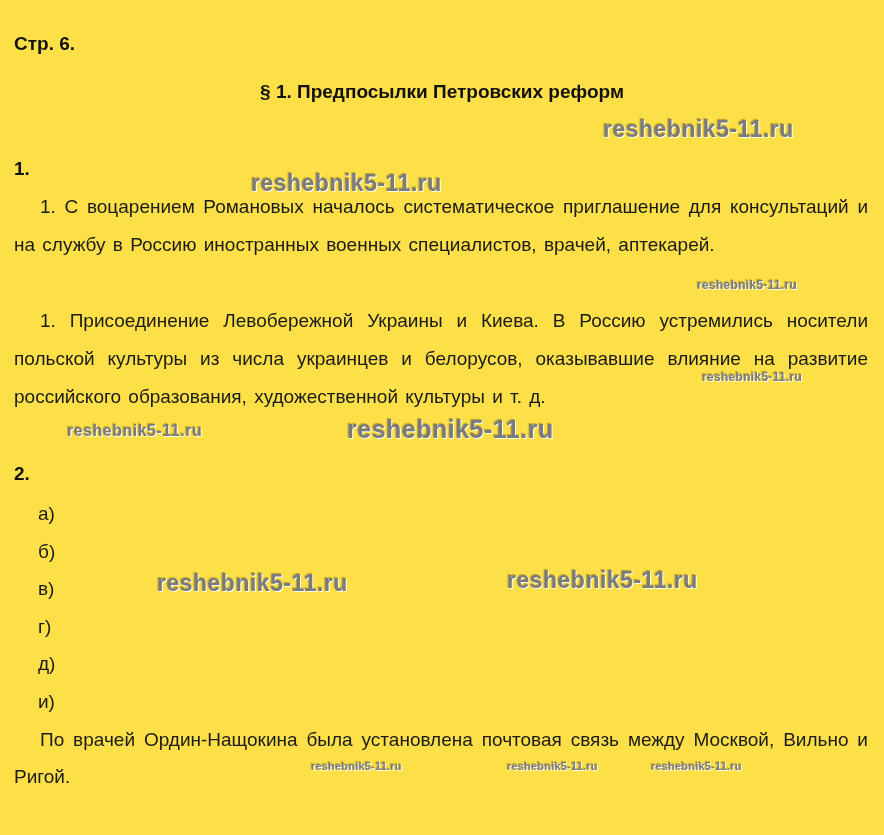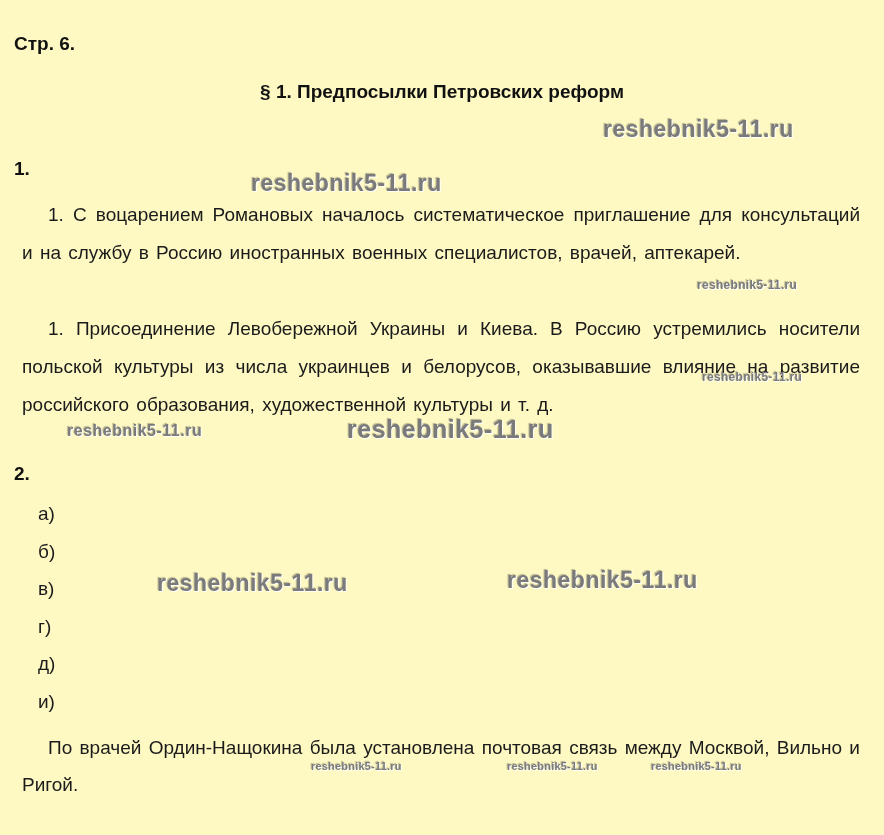--- a/index.html
+++ b/index.html
@@ -4,21 +4,21 @@
 <style>
   html, body {
     margin: 0;
     padding: 0;
     background: #ffffff;
   }
   .page {
     position: relative;
     width: 884px;
     height: 835px;
-    background: #fef9c3;
+    background: #fde047;
     font-family: "Liberation Sans", sans-serif;
     font-size: 19px;
     color: #1b1b1b;
     overflow: hidden;
   }
   .page-label {
     position: absolute;
     top: 33px;
     left: 14px;
     font-weight: 700;
@@ -42,21 +42,21 @@
     font-weight: 700;
     font-size: 19px;
     color: #111;
   }
   .task-label.t1 { top: 158px; }
   .task-label.t2 { top: 463px; }
   .para {
     position: absolute;
     left: 14px;
     right: 16px;
-    margin: 8px;
+    margin: 0;
     text-align: justify;
     text-indent: 26px;
     line-height: 38px;
     font-size: 19px;
     color: #1b1b1b;
     word-spacing: 2px;
   }
   .para.p1 { top: 188px; }
   .para.p2 { top: 302px; }
   .para.p3 { top: 721px; line-height: 37px; }

